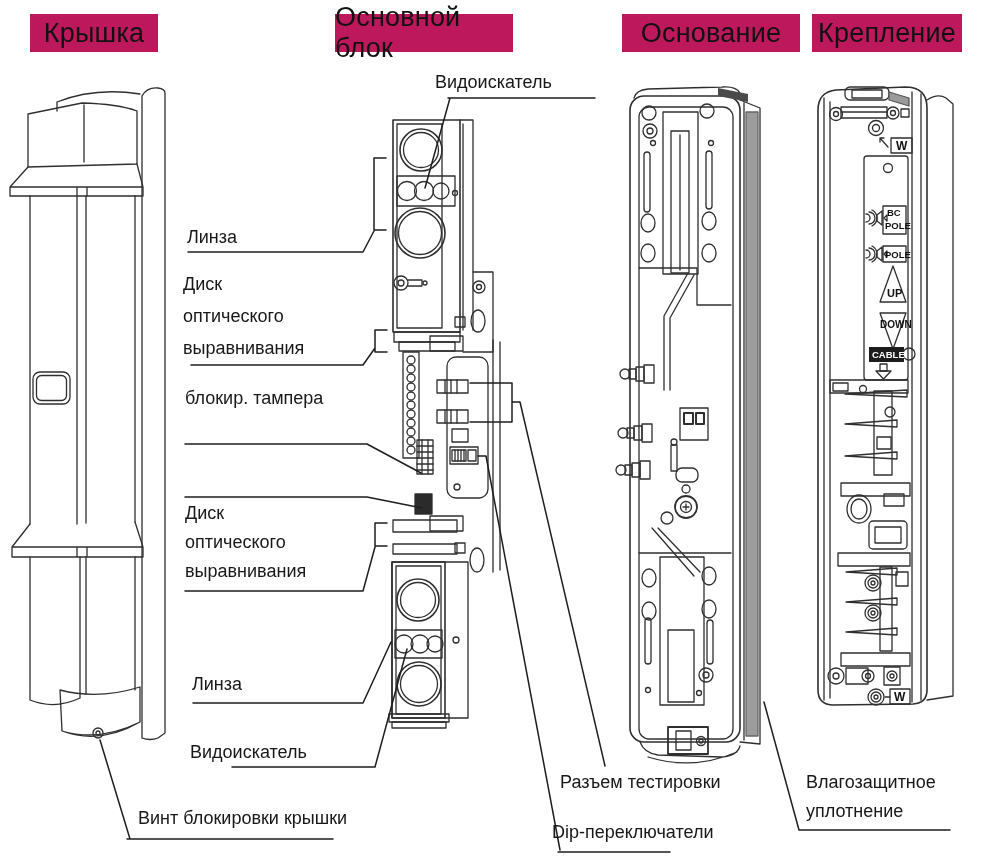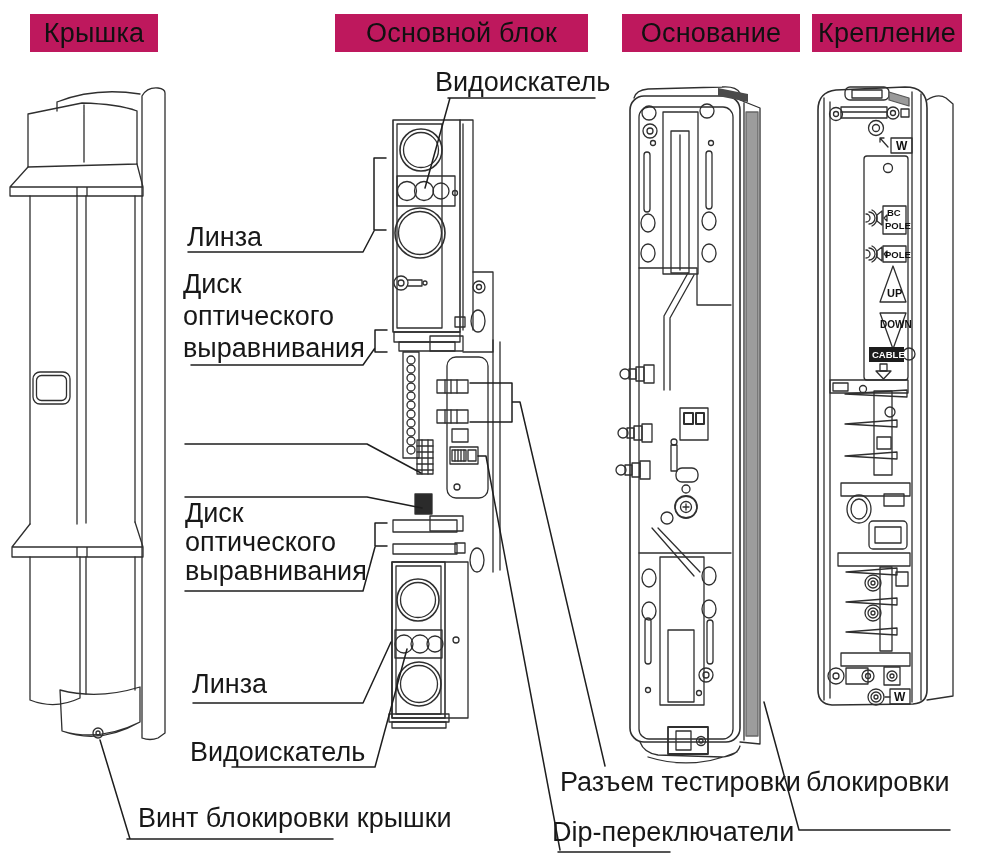--- a/index.html
+++ b/index.html
@@ -8,21 +8,21 @@
     font-family:"Liberation Sans",sans-serif;overflow:hidden;
   }
   .stage{position:absolute;left:0;top:0;width:1000px;height:865px;}
   svg.art{position:absolute;left:0;top:0;}
   .hdr{
     position:absolute;height:38px;background:#be185d;color:#111;
     display:flex;align-items:center;justify-content:center;
     font-size:27px;letter-spacing:0.2px;
   }
   .lbl{
-    position:absolute;font-size:27px;color:#181818;line-height:32px;
+    position:absolute;font-size:18px;color:#181818;line-height:32px;
     white-space:nowrap;
   }
   .lh31{line-height:31px}
   .lh29{line-height:29px}
 </style>
 </head>
 <body>
 
 <div class="stage">
 
@@ -330,46 +330,48 @@
     <path d="M193,703 L363,703 M363,703 L391,642"></path>
     <path d="M232,767 L375,767 M375,767 L407,649"></path>
     <path d="M127,839 L333,839 M130,839 L100,740"></path>
     <path d="M470,383 L512,383 M470,422 L512,422 M512,383 L512,422 M512,402 L520,402 L605,766"></path>
     <path d="M478,456 L486,456 L560,850 M558,852 L670,852"></path>
     <path d="M764,702 L799,830 M799,830 L950,830"></path>
   </g>
 </svg>
 
 <div class="hdr" style="left:30px;top:14px;width:128px">Крышка</div>
-<div class="hdr" style="left:335px;top:14px;width:253px">Основной блок</div>
+<div class="hdr" style="left:335px;top:14px;width:178px">Основной блок</div>
 <div class="hdr" style="left:622px;top:14px;width:178px">Основание</div>
 <div class="hdr" style="left:812px;top:14px;width:150px">Крепление</div>
 
 <div class="lbl" style="left:435px;top:66px">Видоискатель</div>
 <div class="lbl" style="left:187px;top:221px">Линза</div>
 
 <div class="lbl" style="left:183px;top:268px">
   <div>Диск</div>
   <div>оптического</div>
   <div>выравнивания</div>
 </div>
 
 <div class="lbl lh31" style="left:185px;top:383px">
+  <div>блокир. тампера</div>
 </div>
 
 
 <div class="lbl lh29" style="left:185px;top:499px">
   <div>Диск</div>
   <div>оптического</div>
   <div>выравнивания</div>
 </div>
 
 <div class="lbl" style="left:192px;top:668px">Линза</div>
 <div class="lbl" style="left:190px;top:736px">Видоискатель</div>
 <div class="lbl" style="left:560px;top:766px">Разъем тестировки</div>
 <div class="lbl" style="left:138px;top:802px">Винт блокировки крышки</div>
 <div class="lbl" style="left:552px;top:816px">Dip-переключатели</div>
 
 <div class="lbl lh29" style="left:806px;top:768px">
-  <div>блокировки</div>
+  <div>Влагозащитное</div>
+  <div>уплотнение</div>
 </div>
 
 </div>
 
 </body></html>

